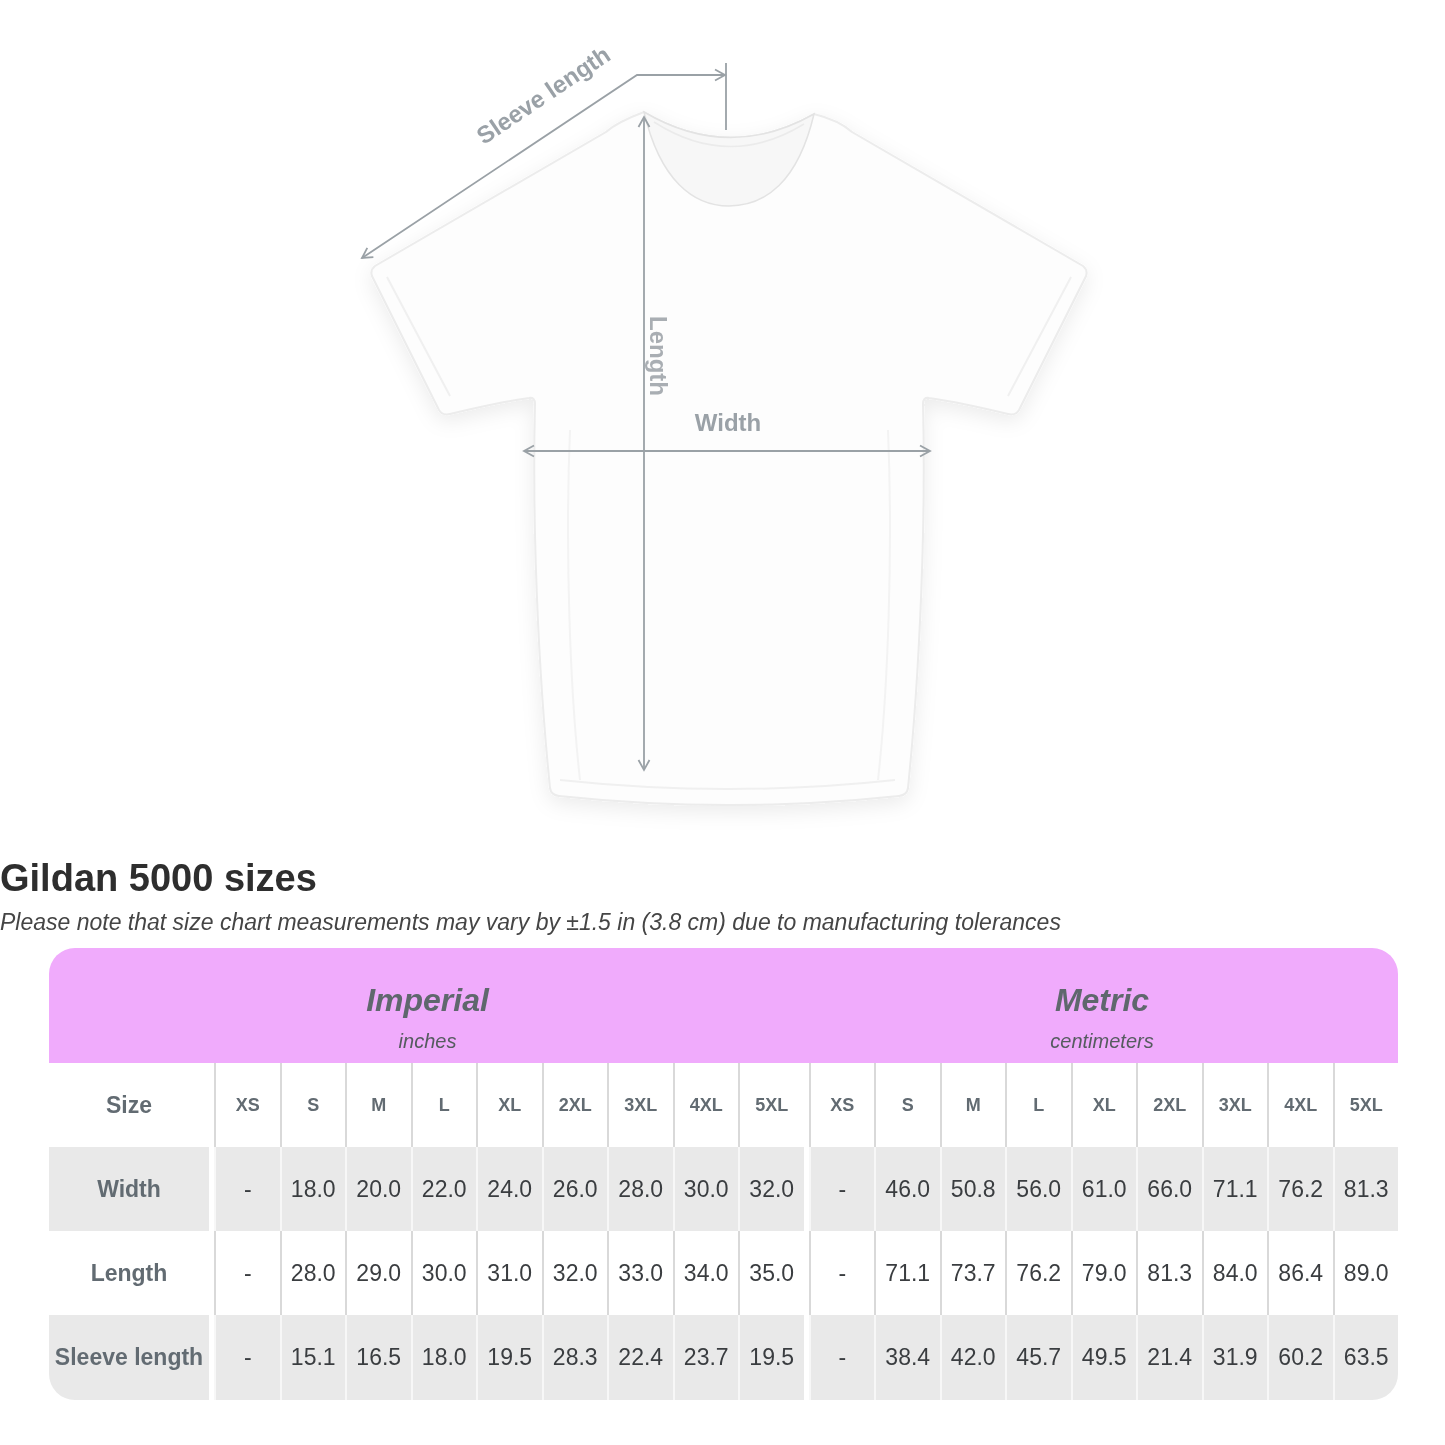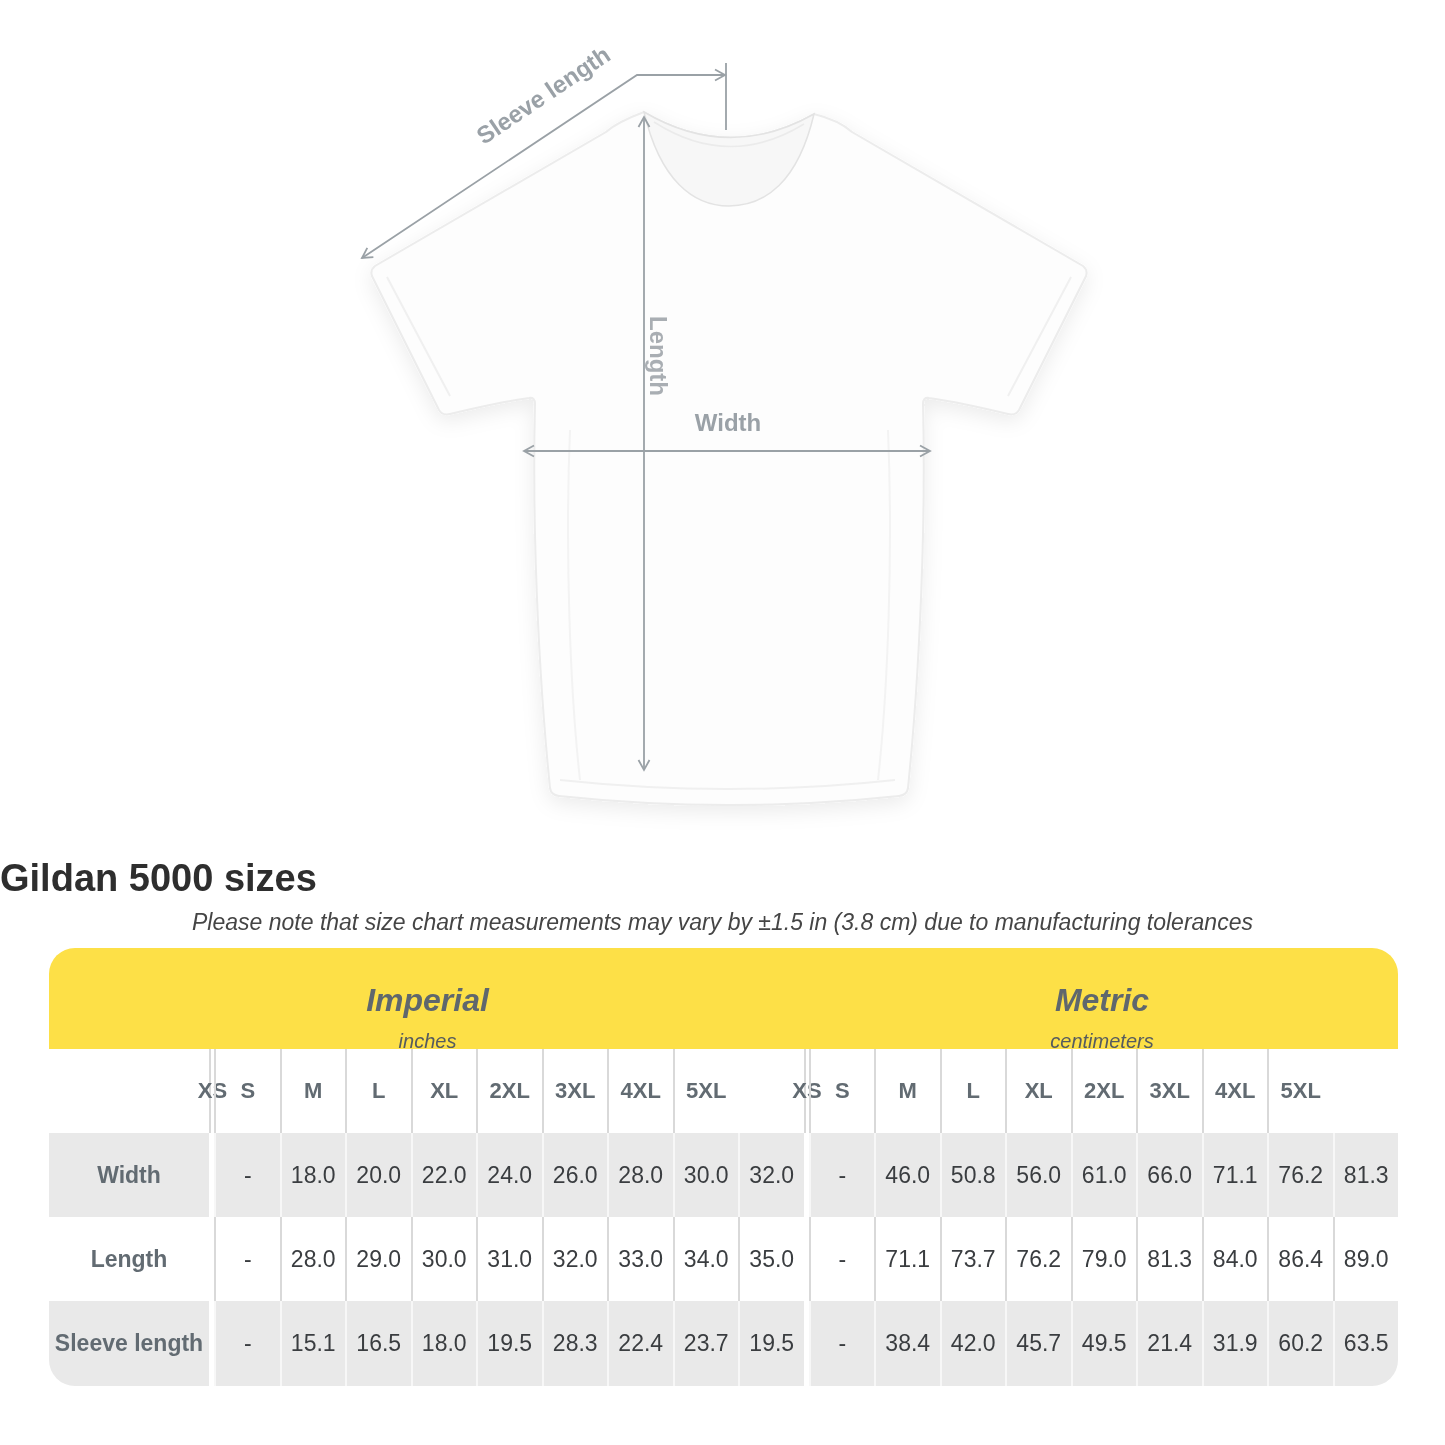--- a/index.html
+++ b/index.html
@@ -6,38 +6,38 @@
   body{
     width:1445px;height:1445px;position:relative;overflow:hidden;
     background:#ffffff;font-family:"Liberation Sans",sans-serif;
   }
   .diagram{position:absolute;top:0;left:0}
   .page-title{
     position:absolute;top:856px;left:0;width:100%;text-align:left;margin:0;
     font-size:38px;font-weight:bold;color:#2e2e2e;line-height:44px;
   }
   .page-subtitle{
-    position:absolute;top:907px;left:0;width:100%;text-align:center;margin:0;
+    position:absolute;top:907px;left:0;width:100%;margin:0;
     font-size:23px;font-style:italic;color:#454545;line-height:30px;
   }
   .sizetable{position:absolute;top:948px;left:49px;width:1349px}
-  .band{height:101px;background:#fde047;border-radius:26px 26px 0 0;display:flex}
+  .band{height:115px;background:#f0abfc;border-radius:26px 26px 0 0;display:flex}
   .bgroup{display:flex;flex-direction:column;align-items:center;padding-top:32px;gap:8px}
   .b-imp{width:757px}
   .b-met{flex:1}
   .bname{font-size:32px;font-weight:bold;font-style:italic;color:#5f676d;line-height:40px}
   .bunit{font-size:20px;font-style:italic;color:#555b5f;line-height:26px}
   .trow{display:grid;grid-template-columns:160px 5px repeat(9,1fr) 5px repeat(9,1fr);height:84px}
   .trow.last{height:85px;border-radius:0 0 26px 26px}
   .gray{background:#e9e9e9}
   .cell{
     display:flex;align-items:center;justify-content:center;
     border-left:2px solid #d9d9d9;font-size:23px;color:#3a3d40;
   }
-  .thead .cell{font-weight:bold;color:#626b72;font-size:22px}
+  .thead .cell{font-weight:bold;color:#626b72;font-size:18px}
   .gray .cell{border-left-color:#f7f7f7}
   .cell.lab{border-left:none;font-weight:bold;color:#626b72;font-size:23px}
   .gap{background:#ffffff}
 </style>
 </head>
 <body>
 
 <svg class="diagram" width="1445" height="845" viewBox="0 0 1445 845">
   <defs>
     <marker id="ah" markerUnits="userSpaceOnUse" markerWidth="16" markerHeight="16" viewBox="0 0 16 16" refX="13" refY="8" orient="auto-start-reverse">
@@ -104,20 +104,21 @@
       <div class="bname">Imperial</div>
       <div class="bunit">inches</div>
     </div>
     <div class="bgroup b-met">
       <div class="bname">Metric</div>
       <div class="bunit">centimeters</div>
     </div>
   </div>
   <div>
       <div class="trow thead">
+        <div class="cell lab">Size</div>
         <div class="gap"></div>
         <div class="cell">XS</div>
         <div class="cell">S</div>
         <div class="cell">M</div>
         <div class="cell">L</div>
         <div class="cell">XL</div>
         <div class="cell">2XL</div>
         <div class="cell">3XL</div>
         <div class="cell">4XL</div>
         <div class="cell">5XL</div>

